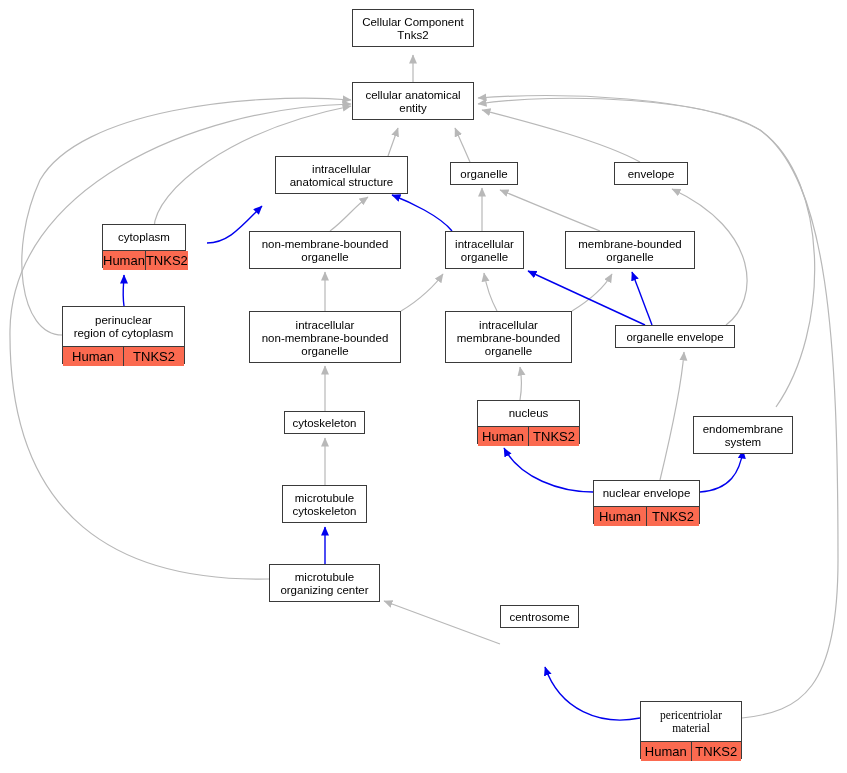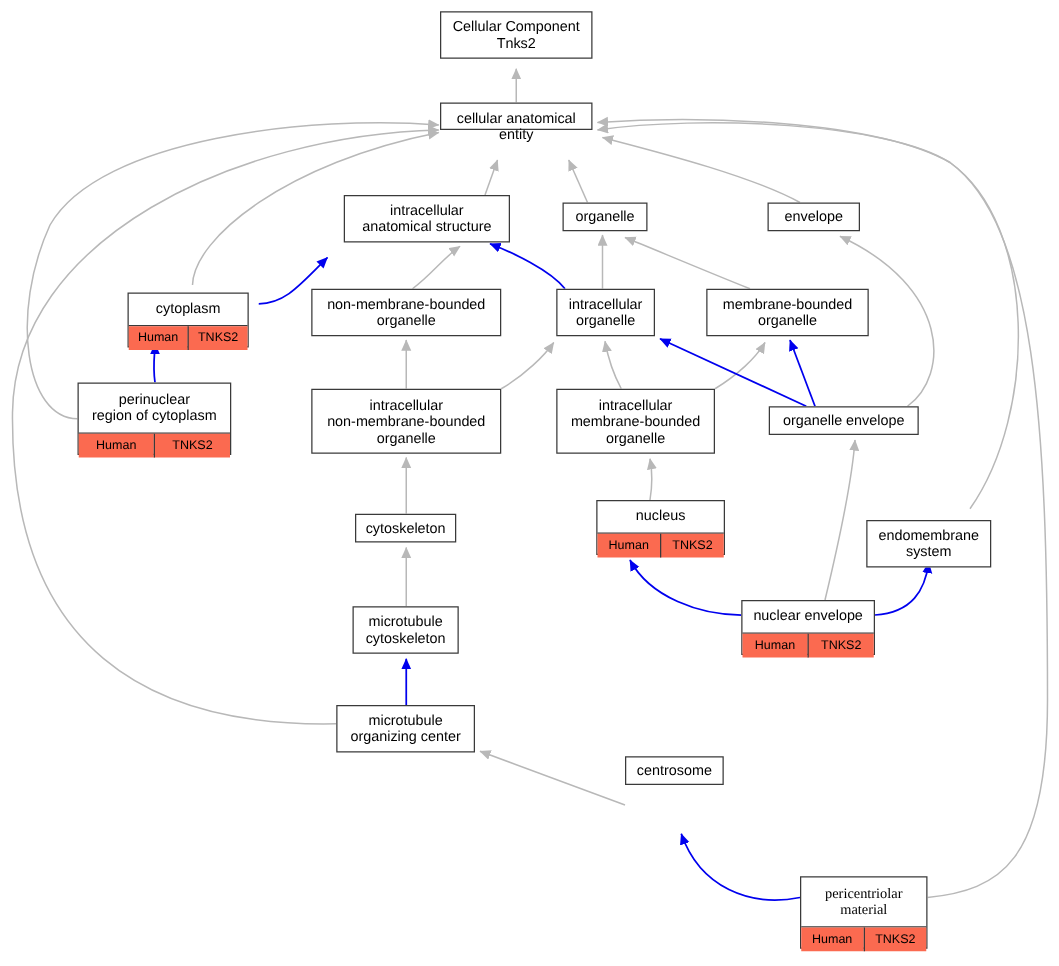--- a/index.html
+++ b/index.html
@@ -7,21 +7,21 @@
        font-family:"Liberation Sans","DejaVu Sans",sans-serif;}
   #graph{position:relative;width:847px;height:773px;padding-left:12px;}
   svg.edges{position:absolute;left:0;top:0;width:847px;height:773px;}
   .node{position:absolute;box-sizing:border-box;background:#ffffff;
         border:1.4px solid #3a3a3a;}
   .node .title{display:flex;align-items:center;justify-content:center;
         text-align:center;font-size:11.5px;color:#000;line-height:13px;
         padding:1px 4px;box-sizing:border-box;white-space:pre-line;}
   .ann{display:flex;border-top:1.4px solid #3a3a3a;height:19px;}
   .ann .cell{flex:1;display:flex;align-items:center;justify-content:center;
-        font-size:10px;color:#000;background:#fb6a50;box-sizing:border-box;}
+        font-size:13px;color:#000;background:#fb6a50;box-sizing:border-box;}
   .ann .cell + .cell{border-left:1.4px solid #3a3a3a;}
 </style>
 </head>
 <body>
 
 <div id="graph">
   <svg class="edges" viewBox="0 0 847 773" xmlns="http://www.w3.org/2000/svg">
     <defs>
       <marker id="ah-gray" markerWidth="11" markerHeight="11" refX="8.5" refY="4" orient="auto" markerUnits="userSpaceOnUse">
         <path d="M0,0 L9,4 L0,8 z" fill="#b8b8b8"></path>
@@ -62,35 +62,35 @@
         <path d="M 500,644 L 384,601" fill="none" stroke="#b8b8b8" stroke-width="1.2" marker-end="url(#ah-gray)"></path>
         <path d="M 640,718 C 600,726 560,710 545,667" fill="none" stroke="#0000ee" stroke-width="1.4" marker-end="url(#ah-blue)"></path>
         <path d="M 742,718 C 800,712 838,690 838,560 C 838,340 828,180 760,130 C 710,98 560,92 478,104" fill="none" stroke="#b8b8b8" stroke-width="1.2" marker-end="url(#ah-gray)"></path>
       </g>
   </svg>
   <div id="node-layer">
       <div class="node" style="left: 352px; top: 9px; width: 122px; height: 38px;">
         <div class="title" style="height: 38px;">Cellular Component
 Tnks2</div>
       </div>
-      <div class="node" style="left: 352px; top: 82px; width: 122px; height: 22px;">
+      <div class="node" style="left: 352px; top: 82px; width: 122px; height: 38px;">
         <div class="title" style="height: 38px;">cellular anatomical
 entity</div>
       </div>
       <div class="node" style="left: 275px; top: 156px; width: 133px; height: 38px;">
         <div class="title" style="height: 38px;">intracellular
 anatomical structure</div>
       </div>
       <div class="node" style="left: 450px; top: 162px; width: 68px; height: 23px;">
         <div class="title" style="height: 23px;">organelle</div>
       </div>
       <div class="node" style="left: 614px; top: 162px; width: 74px; height: 23px;">
         <div class="title" style="height: 23px; text-align: center;">envelope</div>
       </div>
-      <div class="node" style="left: 102px; top: 234px; width: 97px; height: 44px;">
+      <div class="node" style="left: 102px; top: 224px; width: 84px; height: 44px;">
         <div class="title" style="height: 25px;">cytoplasm</div>
         <div class="ann">
           <div class="cell" style="background: rgb(251, 106, 80);">Human</div>
           <div class="cell" style="background: rgb(251, 106, 80);">TNKS2</div>
         </div>
       </div>
       <div class="node" style="left: 249px; top: 231px; width: 152px; height: 38px;">
         <div class="title" style="height: 38px;">non-membrane-bounded
 organelle</div>
       </div>

